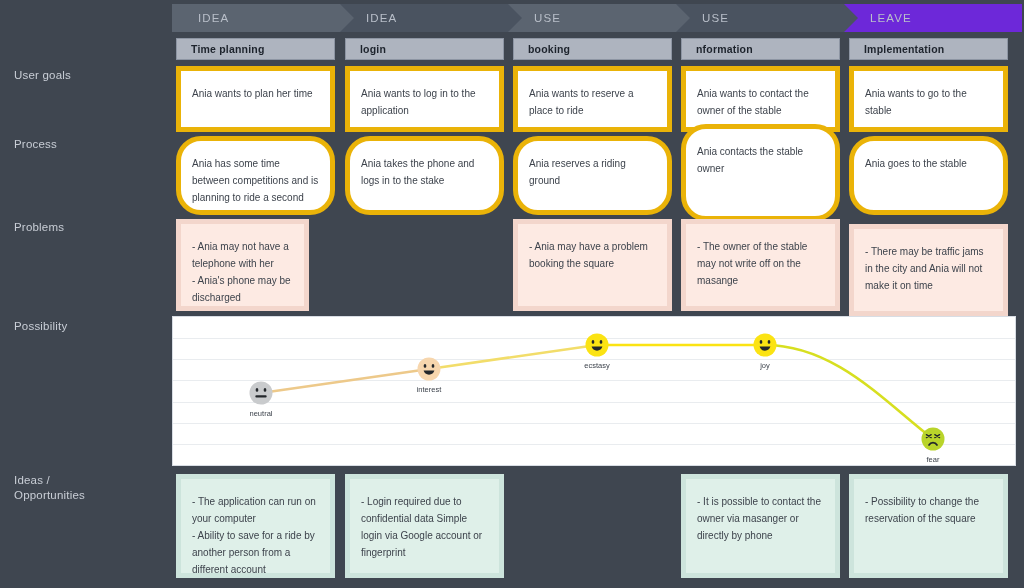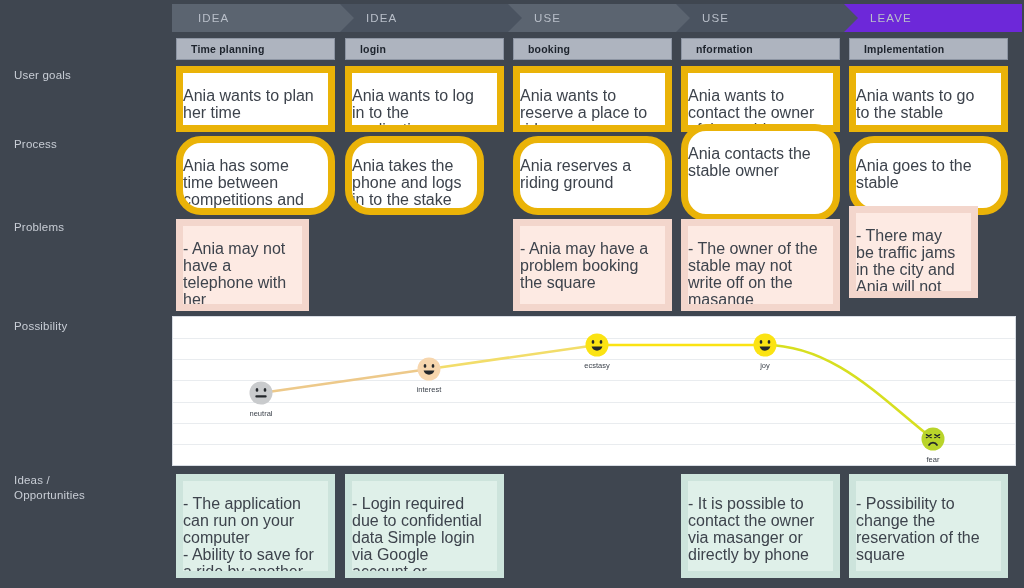--- a/index.html
+++ b/index.html
@@ -59,25 +59,25 @@
     padding-left: 14px;
     color: #1d232c;
     font-size: 10.5px;
     font-weight: bold;
     letter-spacing: .2px;
   }
 
   
   .card {
     position: absolute;
-    border: 7px solid #eab308;
-    font-size: 16px;
+    border: 5px solid #eab308;
+    font-size: 10px;
     line-height: 17px;
     color: #3d434c;
-    padding: 14px 11px 10px 0;
+    padding: 14px 11px 10px 11px;
     overflow: hidden;
     white-space: pre-line;
   }
   .card.goals   { background: #ffffff; }
   .card.process { background: #ffffff; border-radius: 25px; }
   .card.problem { background: #fdeae3; border-color: #f3d6cc; }
   .card.idea    { background: #dff0e9; border-color: #cde4dc; }
 
   
   .chart {
@@ -146,30 +146,30 @@
     <span>Implementation</span>
     </div>
 
   <div class="card goals" style="left:176px;top:66px;width:159px;height:66px"><span>Ania wants to plan her time</span></div>
   <div class="card goals" style="left:345px;top:66px;width:159px;height:66px"><span>Ania wants to log in to the application</span></div>
   <div class="card goals" style="left:513px;top:66px;width:159px;height:66px"><span>Ania wants to reserve a place to ride</span></div>
   <div class="card goals" style="left:681px;top:66px;width:159px;height:66px"><span>Ania wants to contact the owner of the stable</span></div>
   <div class="card goals" style="left:849px;top:66px;width:159px;height:66px"><span>Ania wants to go to the stable</span></div>
 
   <div class="card process" style="left:176px;top:136px;width:159px;height:79px"><span>Ania has some time between competitions and is planning to ride a second horse</span></div>
-  <div class="card process" style="left:345px;top:136px;width:139px;height:79px"><span>Ania takes the phone and logs in to the stake</span></div>
+  <div class="card process" style="left:345px;top:136px;width:159px;height:79px"><span>Ania takes the phone and logs in to the stake</span></div>
   <div class="card process" style="left:513px;top:136px;width:159px;height:79px"><span>Ania reserves a riding ground</span></div>
   <div class="card process" style="left:681px;top:124px;width:159px;height:97px"><span>Ania contacts the stable owner</span></div>
   <div class="card process" style="left:849px;top:136px;width:159px;height:79px"><span>Ania goes to the stable</span></div>
 
   <div class="card problem" style="left:176px;top:219px;width:133px;height:92px"><span>- Ania may not have a telephone with her
 - Ania's phone may be discharged</span></div>
   <div class="card problem" style="left:513px;top:219px;width:159px;height:92px"><span>- Ania may have a problem booking the square</span></div>
   <div class="card problem" style="left:681px;top:219px;width:159px;height:92px"><span>- The owner of the stable may not write off on the masange</span></div>
-  <div class="card problem" style="left:849px;top:206px;width:129px;height:92px"><span>- There may be traffic jams in the city and Ania will not make it on time</span></div>
+  <div class="card problem" style="left:849px;top:224px;width:159px;height:92px"><span>- There may be traffic jams in the city and Ania will not make it on time</span></div>
 
   <div class="chart">
     <svg id="chart-svg" width="842" height="148" viewBox="0 0 842 148">
         <line x1="0" x2="842" y1="21.5" y2="21.5" class="grid-line"></line>
         <line x1="0" x2="842" y1="42.5" y2="42.5" class="grid-line"></line>
         <line x1="0" x2="842" y1="63.5" y2="63.5" class="grid-line"></line>
         <line x1="0" x2="842" y1="85.5" y2="85.5" class="grid-line"></line>
         <line x1="0" x2="842" y1="106.5" y2="106.5" class="grid-line"></line>
         <line x1="0" x2="842" y1="127.5" y2="127.5" class="grid-line"></line>
         <path d="M 88 76 L 256 52" class="exp-path" stroke="#edc98a"></path>

